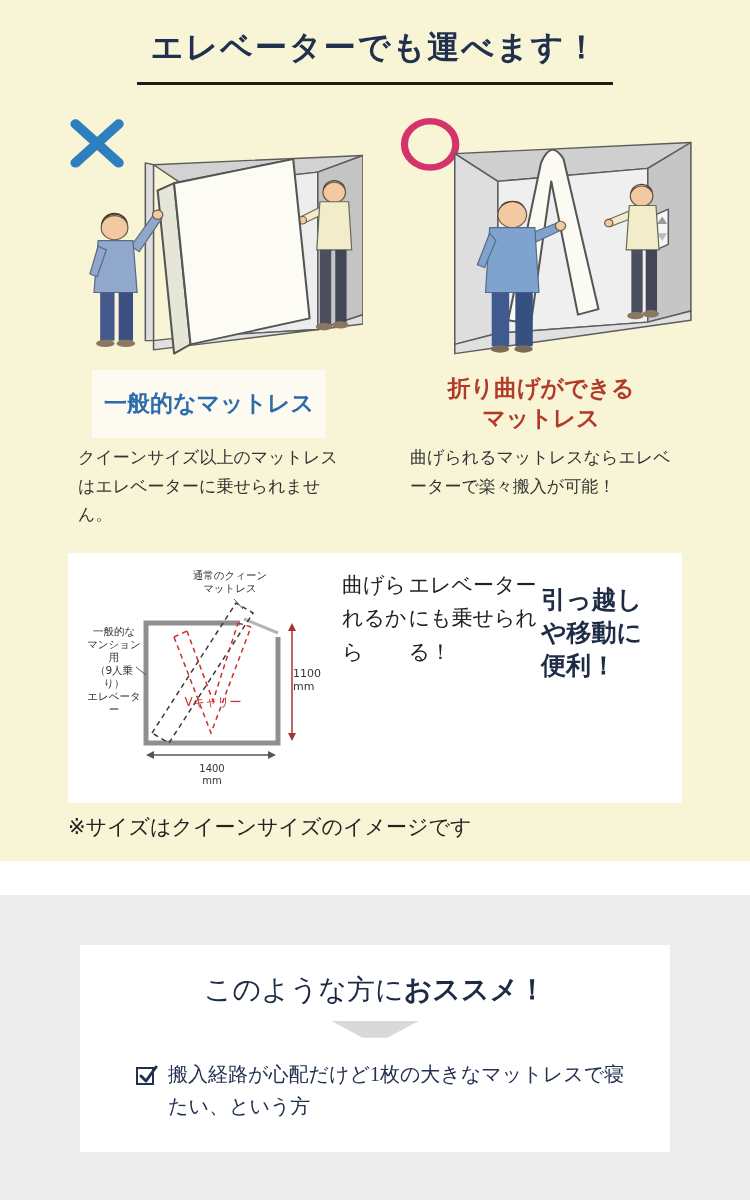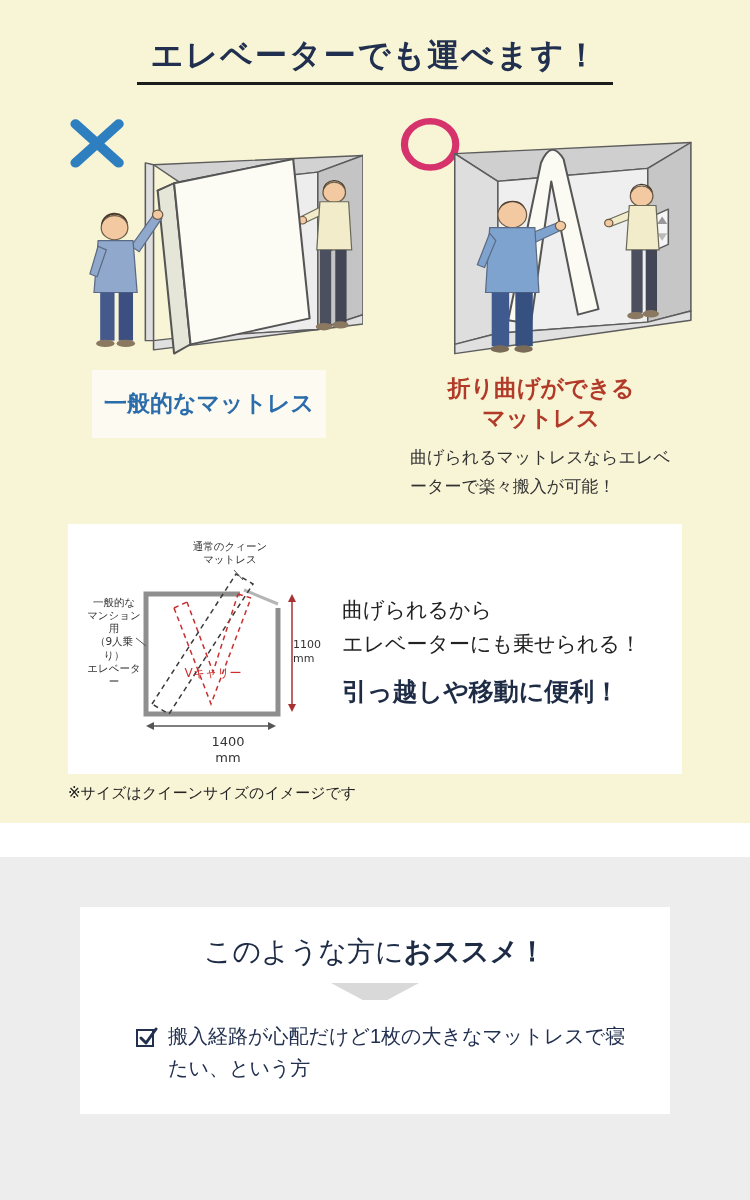--- a/index.html
+++ b/index.html
@@ -6,21 +6,21 @@
   html,body { width:750px; }
   body {
     height:1200px; display:flex; flex-direction:column; overflow:hidden;
     background:#fff; color:#333;
     font-family:"DejaVu Sans","Liberation Sans",sans-serif;
   }
   .pre { white-space:pre-line; }
 
   
   .hero { background:#f8f4d6; padding:26px 0 20px; }
-  .title-wrap { width:476px; margin:8px auto; border-bottom:3px solid #1c1c1c; padding-bottom:4px; text-align:center; }
+  .title-wrap { width:476px; margin:0 auto; border-bottom:3px solid #1c1c1c; padding-bottom:12px; text-align:center; }
   .title { font-family:"DejaVu Serif","Liberation Serif",serif; font-size:32px; font-weight:bold; color:#20304e; letter-spacing:2px; }
 
   .compare { display:flex; justify-content:center; gap:24px; margin-top:26px; }
   .col { width:308px; }
   .illu { display:block; width:100%; height:250px; }
 
   .cap-wrap { min-height:70px; display:flex; align-items:center; justify-content:center; margin-top:8px; }
   .cap { font-size:23px; font-weight:bold; text-align:center; line-height:1.3; white-space:pre-line; }
   .cap.blue { color:#2b6cab; background:rgba(255,255,255,.65); padding:19px 12px; }
   .cap.red { color:#b23a28; }
@@ -28,38 +28,38 @@
 
   
   .info-box { width:614px; margin:24px auto 0; background:#fff; padding:16px 18px 12px; display:flex; }
   .plan { position:relative; width:252px; height:222px; flex:none; }
   .plan svg { position:absolute; top:0; left:0; }
   .plan-label { position:absolute; font-size:10.5px; line-height:1.25; color:#333; white-space:pre-line; text-align:center; }
   .lbl-mattress { top:0; left:84px; width:120px; }
   .lbl-elevator { top:56px; left:0; width:56px; }
   .lbl-vcarry { top:126px; left:90px; width:74px; color:#c92f2f; font-size:12px; }
   .lbl-dim-h { top:98px; left:207px; width:38px; color:#333; font-size:11px; text-align:left; }
-  .lbl-dim-w { top:194px; left:76px; width:132px; color:#333; font-size:13px; }
-  .plan-text { display:flex; flex-direction:column; justify-content:center; padding-left:4px; }
+  .lbl-dim-w { top:194px; left:60px; width:132px; color:#333; font-size:10px; }
+  .plan-text { display:flex; flex-direction:row; justify-content:flex-start; padding-left:4px; }
   .pt-line { font-family:"DejaVu Serif","Liberation Serif",serif; font-size:21px; color:#222; line-height:1.6; }
   .pt-bold { font-family:"DejaVu Serif","Liberation Serif",serif; font-size:25px; font-weight:bold; color:#1d2b45; margin-top:14px; }
-  .note { margin:10px 0 0 68px; font-size:15px; color:#222; }
+  .note { margin:10px 0 0 68px; font-size:21px; color:#222; }
 
   
   .gap-white { height:34px; background:#fff; flex:none; }
   .bottom { flex:1; background:#ededed; padding-top:34px; }
   .card { width:590px; margin:16px auto; background:#fff; padding:26px 30px 30px; }
   .card-title { text-align:center; font-family:"DejaVu Serif","Liberation Serif",serif; font-size:28px; color:#1d2b45; }
   .card-title .tn { font-weight:normal; }
   .card-title .tb { font-weight:bold; }
   .notch { width:88px; height:17px; margin:12px auto 0; background:#d9d9d9;
            clip-path:polygon(0 0,100% 0,64% 100%,36% 100%); }
   .check-item { display:flex; gap:10px; margin:20px 0 0 24px; align-items:flex-start; }
   .check-icon { flex:none; margin-top:4px; }
-  .check-text { font-family:Liberation Sans, sans-serif; font-size:20px; line-height:1.6; color:#223050; width:464px; }
+  .check-text { font-family:Liberation Serif, serif; font-size:20px; line-height:1.6; color:#223050; width:464px; }
 </style>
 </head>
 <body>
 
 <section class="hero">
 
   <div class="title-wrap">
     <h1 class="title">エレベーターでも運べます！</h1>
   </div>
 
@@ -111,20 +111,21 @@
           <polygon points="42,146 34,176 41,179 50,150" fill="#8fa8cc"></polygon>
           <rect x="44" y="196" width="14" height="52" fill="#46598c" stroke="none"></rect>
           <rect x="62" y="196" width="14" height="52" fill="#3d4f80" stroke="none"></rect>
           <ellipse cx="49" cy="251" rx="9" ry="4" fill="#8a7860" stroke="none"></ellipse>
           <ellipse cx="69" cy="251" rx="9" ry="4" fill="#8a7860" stroke="none"></ellipse>
         </g>
       </svg>
       <div class="cap-wrap">
         <h2 class="cap blue">一般的なマットレス</h2>
       </div>
+      <p class="desc">クイーンサイズ以上のマットレスはエレベーターに乗せられません。</p>
     </div>
 
     <div class="col">
       <svg class="illu" viewBox="0 0 300 270" preserveAspectRatio="none">
 
         <circle cx="42" cy="36" r="25" fill="none" stroke="#d6336c" stroke-width="7"></circle>
 
         <g stroke="#5c5c5c" stroke-width="1.5" stroke-linejoin="round">
           <polygon points="66,46 296,34 254,62 108,76" fill="#cfcfcf"></polygon>
           <polygon points="66,46 108,76 108,240 66,252" fill="#dedede"></polygon>

